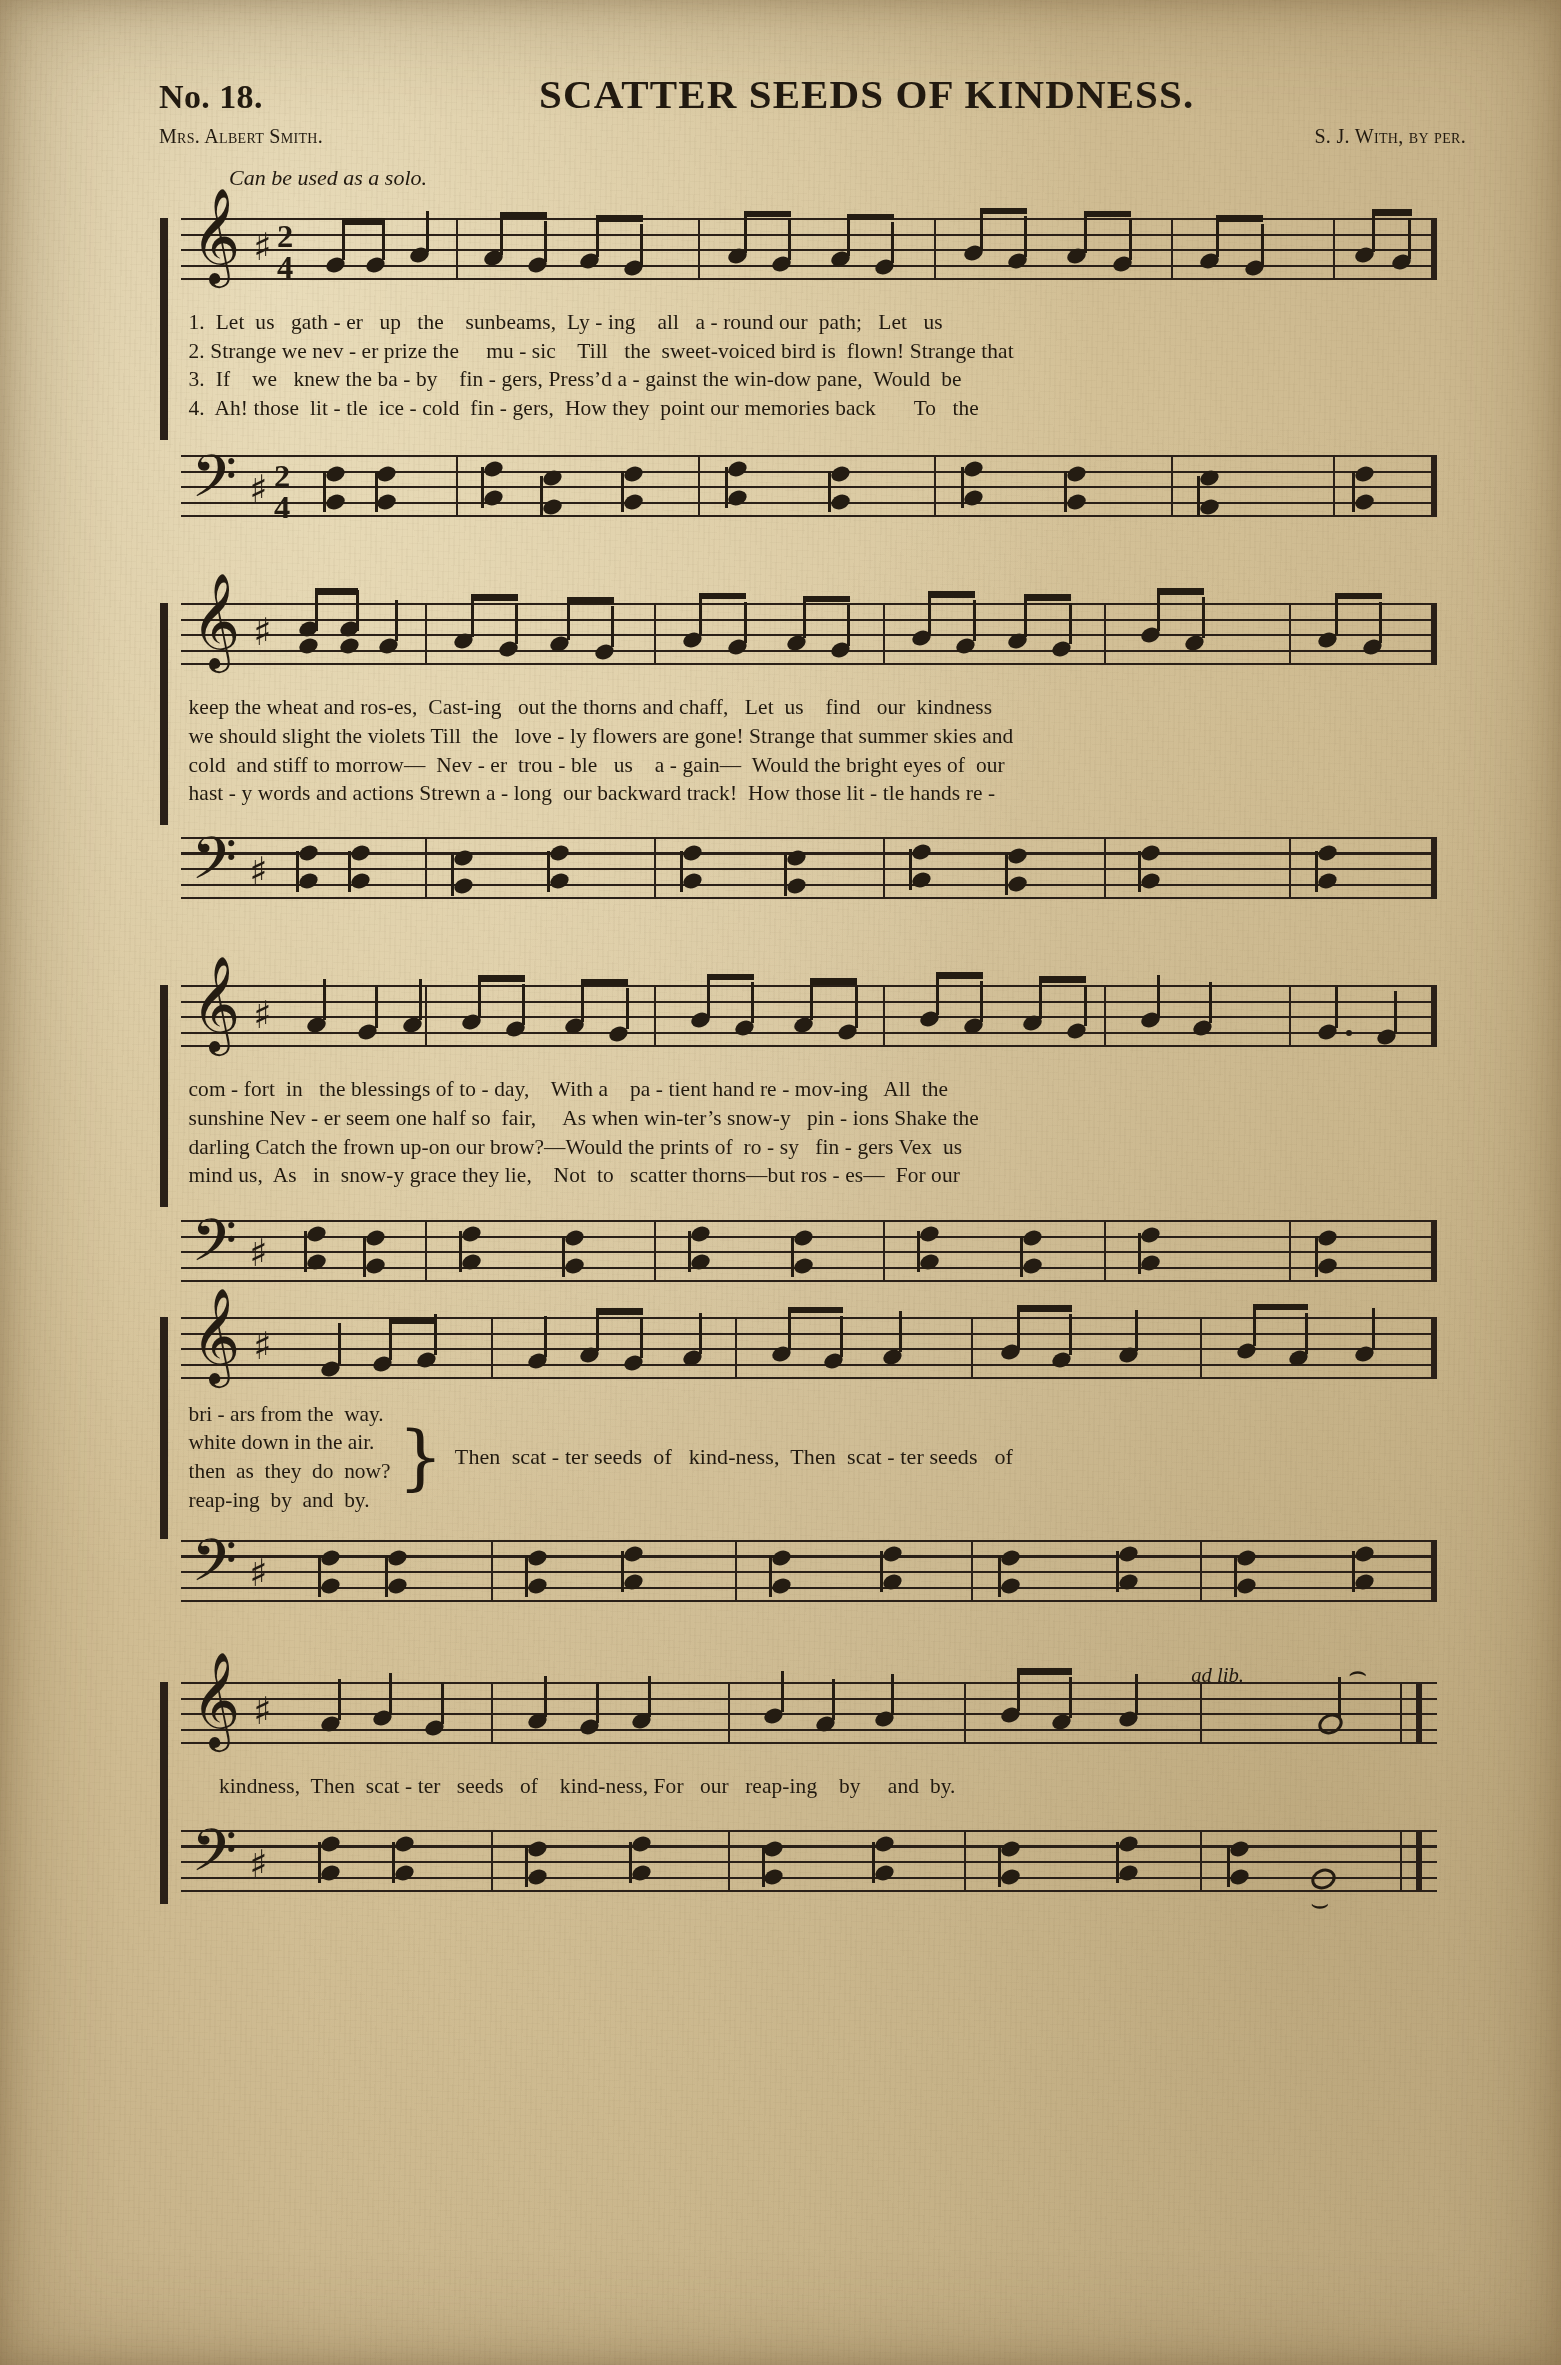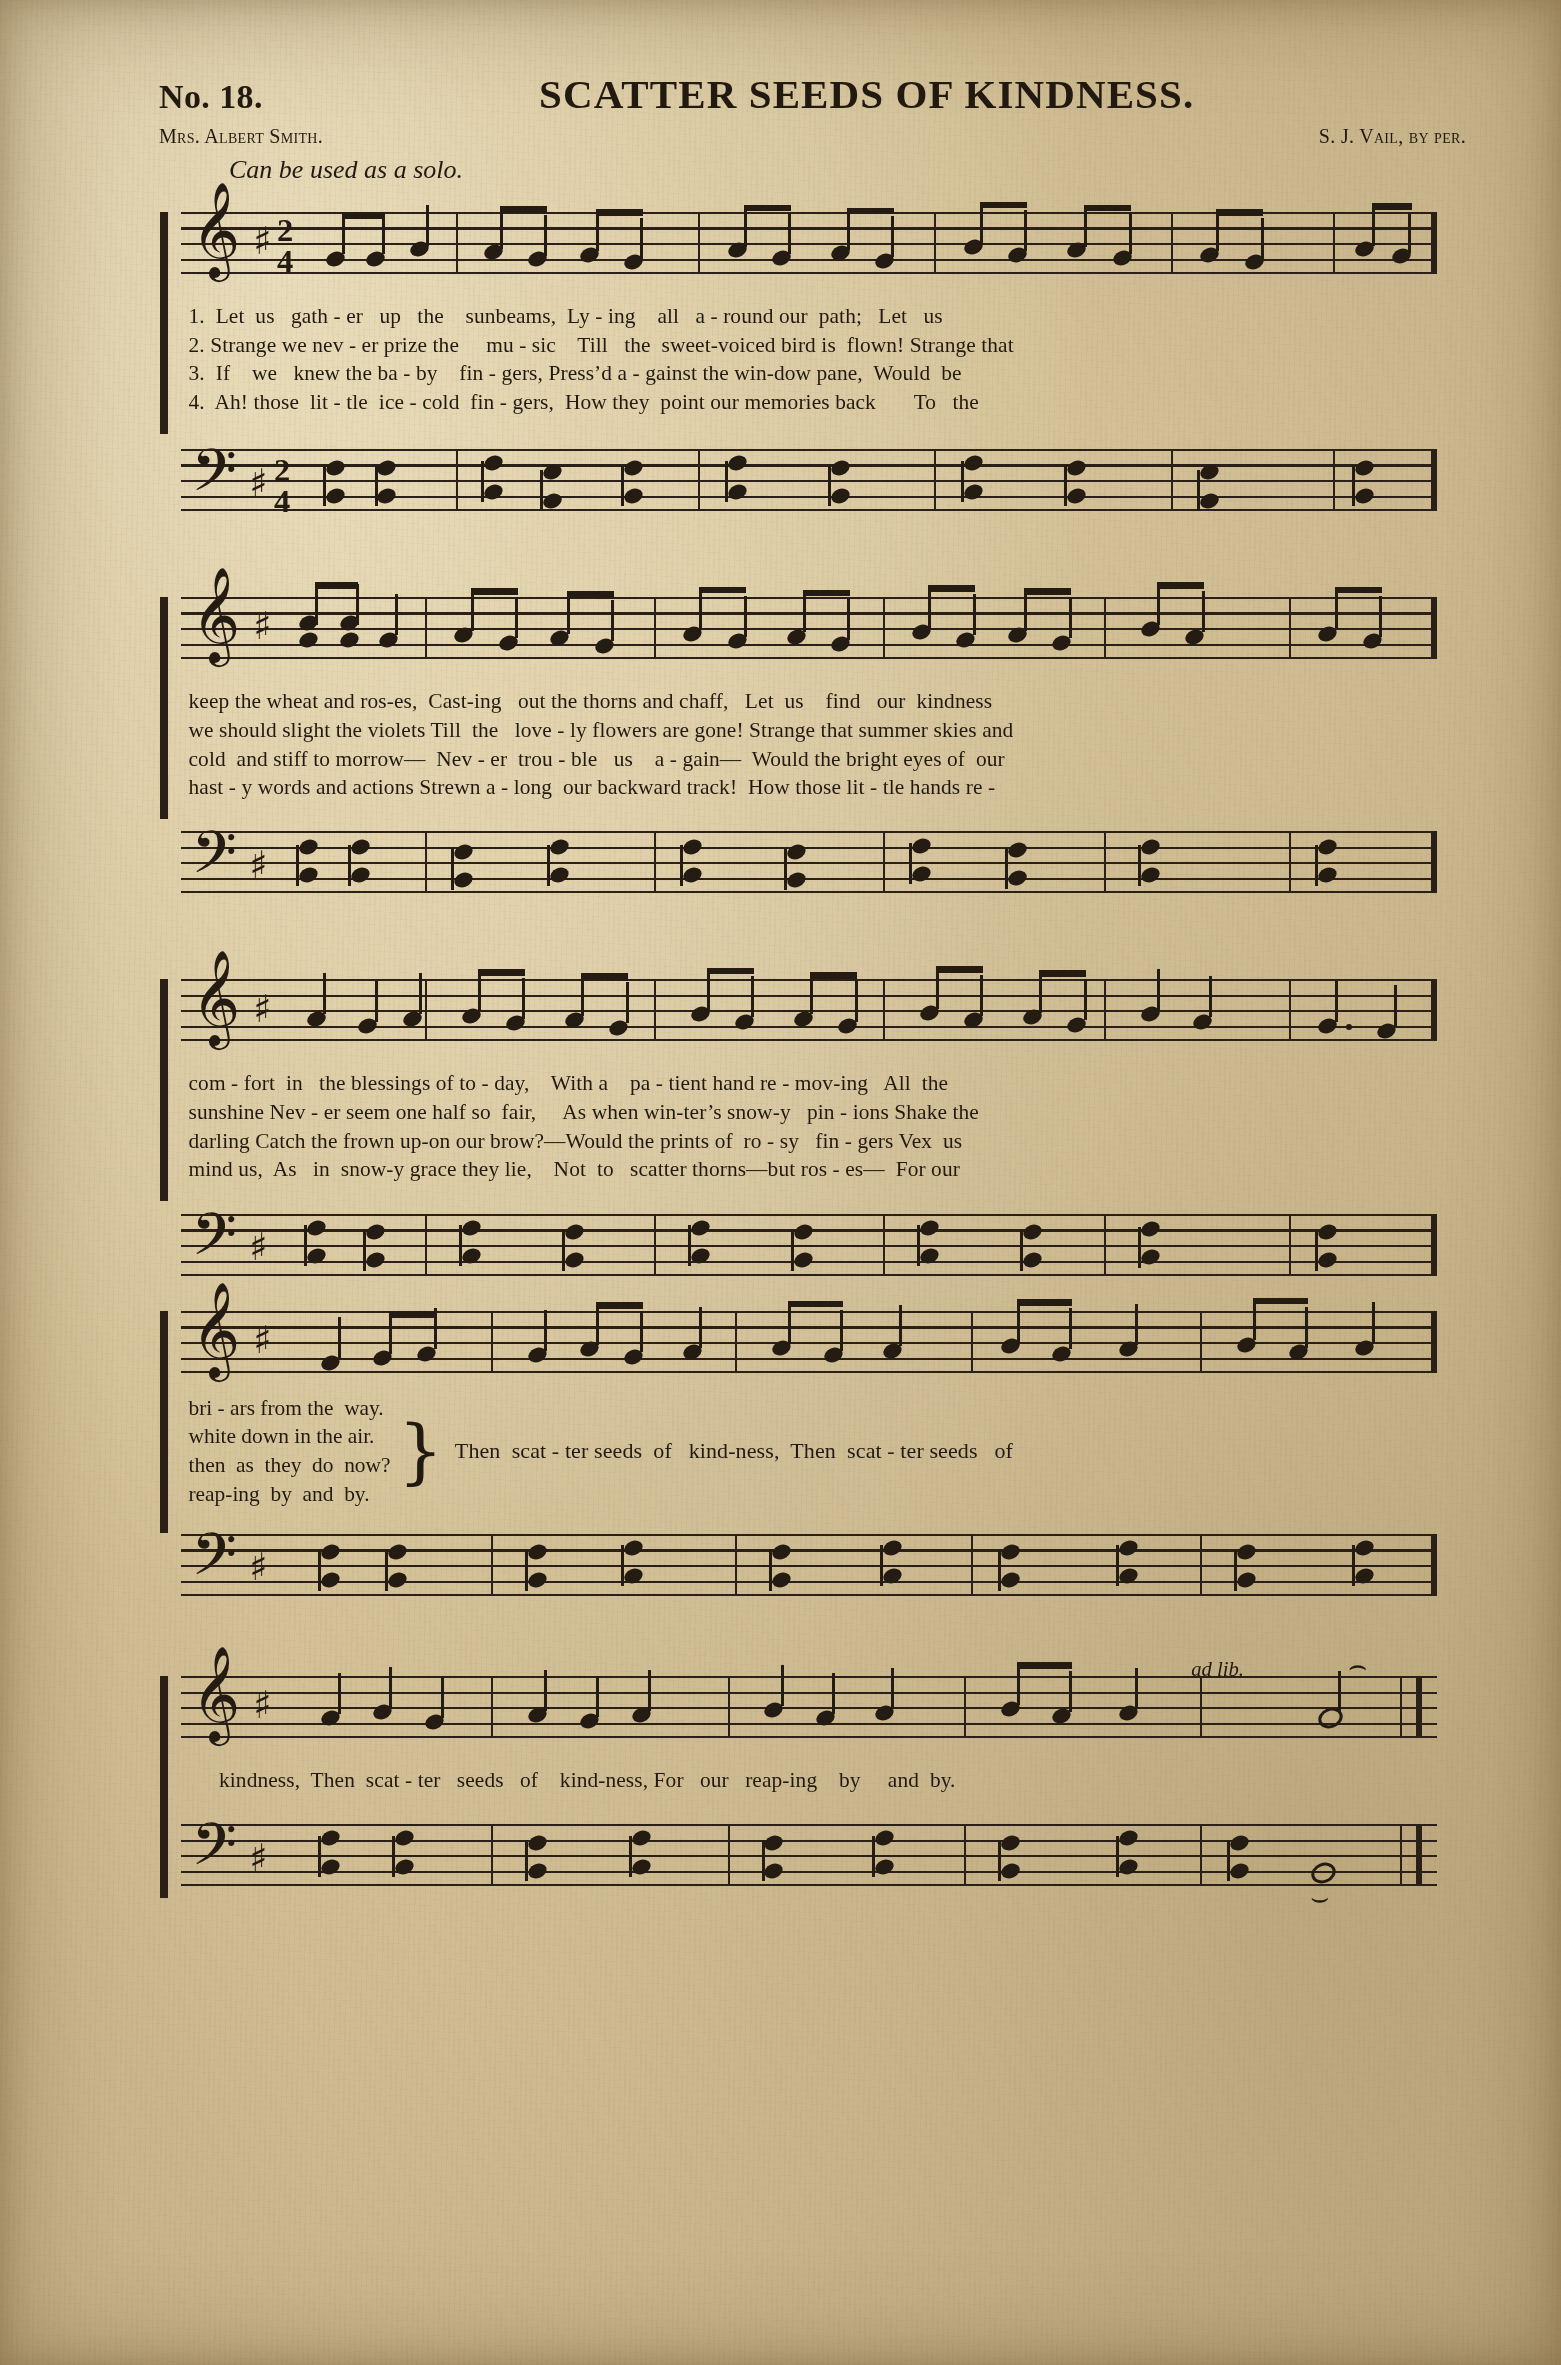--- a/index.html
+++ b/index.html
@@ -52,22 +52,22 @@
     flex:1;text-align:center;
     margin-left:-29.5px;
   }
   .credits{
     display:flex;justify-content:space-between;
     margin-top:7.4px;
     font-size:20px;letter-spacing:0.3px;
   }
   .credits .smallcaps{ font-variant:small-caps;text-align:center; }
   .direction{
-    margin-top:7px;margin-left:70px;
-    font-style:italic;font-size:26px;
+    margin-top:17px;margin-left:70px;
+    font-style:italic;font-size:22px;
   }
   
   .system{ position:relative; margin-top:13.3px; }
   .staffblock{
     position:relative;
     height:89px;
     margin-left:22px;
     width:1256px;
   }
   .staff-lines{
@@ -151,21 +151,21 @@
 
   <div class="content">
 
     <div class="titleline">
       <div class="hymn-no">No. 18.</div>
       <div class="hymn-title">SCATTER SEEDS OF KINDNESS.</div>
     </div>
 
     <div class="credits">
       <div class="smallcaps">Mrs. Albert Smith.</div>
-      <div class="smallcaps">S. J. Vail, by per.</div>
+      <div class="smallcaps">S. J. With, by per.</div>
     </div>
 
     <div class="direction">Can be used as a solo.</div>
 
     <div class="system">
 
       <div class="staffblock" style="height:96px;">
         <div class="leftbrace" style="top:13.3px;height:222px;"></div>
         <div class="staff-lines"></div>
         <div class="clef treble">𝄞</div>

